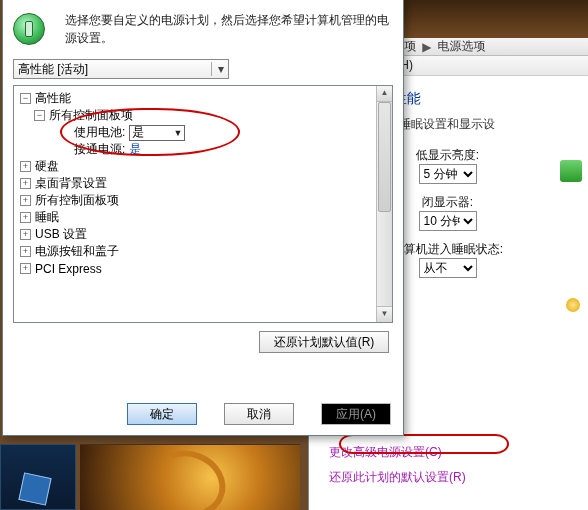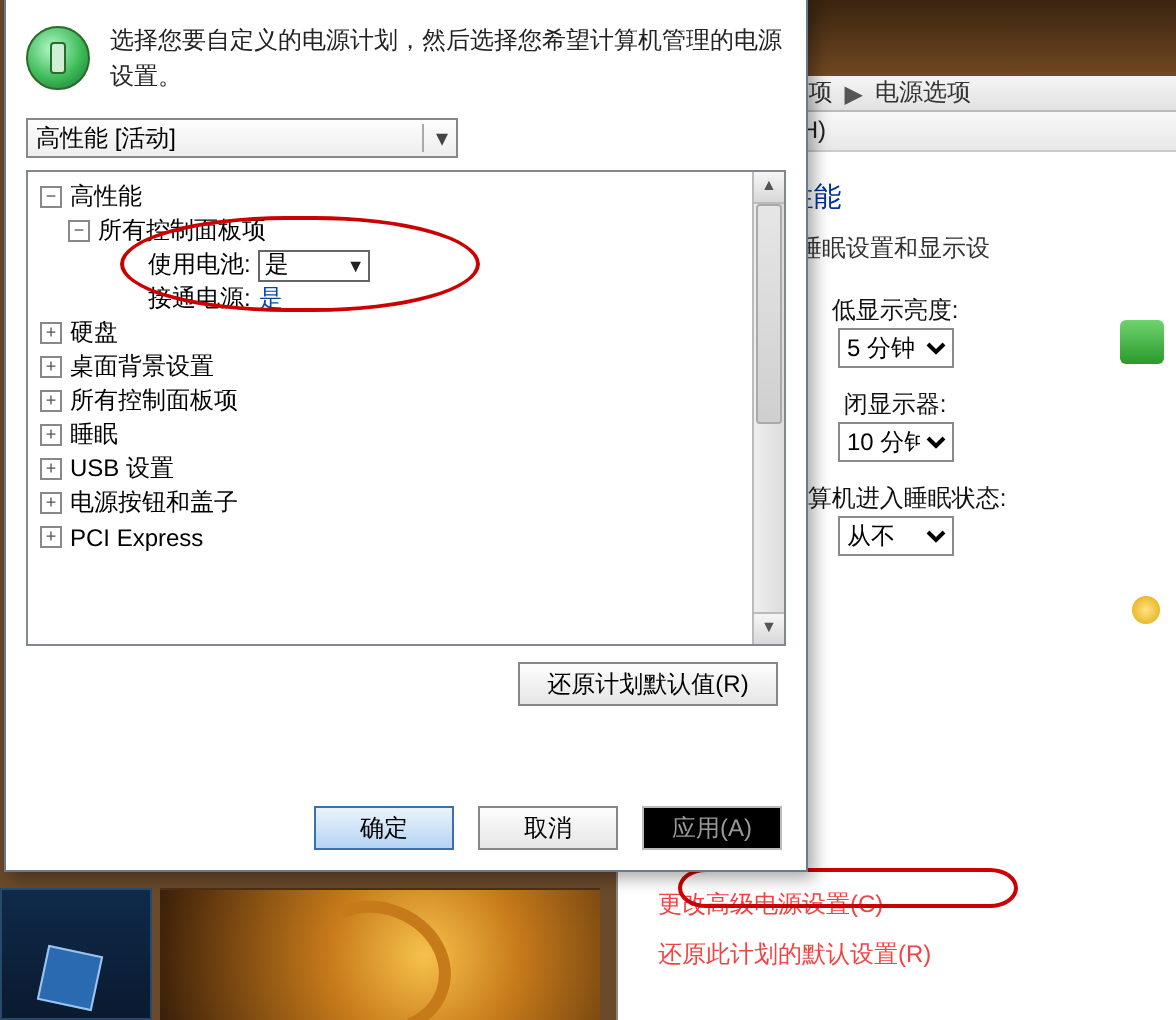--- a/index.html
+++ b/index.html
@@ -15,27 +15,27 @@
   .bg-h1 { color: #003399; font-size: 14px; font-weight: 400; margin: 4px 0 8px 0; }
   .bg-sub { color: #333; margin-bottom: 14px; }
   .bg-row { display: flex; align-items: center; justify-content: flex-start; margin: 10px 0; flex-direction: column; }
   .bg-row .lbl { flex: 1; color: #111; }
   .bg-row .val { width: 58px; }
   .bg-row select { width: 58px; font-size: 12px; border: 1px solid #8a8a8a; background: #fff; height: 20px; }
   .bg-dim-row { display: flex; align-items: center; margin-top: 18px; }
   .bg-dim-row .lbl { flex: 1; }
   .bg-dim-row .sun { width: 14px; height: 14px; border-radius: 50%; background: radial-gradient(#ffe38a, #e0a800); margin-left: 8px; }
   .bg-links { position: absolute; bottom: 16px; left: 20px; right: 8px; }
-  .bg-links a { display: block; color: #ef4444; text-decoration: none; margin: 8px 0; }
+  .bg-links a { display: block; color: #a21caf; text-decoration: none; margin: 8px 0; }
   .bg-green-btn { position: absolute; right: 6px; top: 160px; width: 22px; height: 22px; background: linear-gradient(#6fd36f, #2a9a2a); border-radius: 3px; }
   .annot2 { position: absolute; bottom: 40px; left: 10px; width: 170px; height: 20px; border: 2px solid #c00; border-radius: 14px / 10px; pointer-events: none; }
   
   
   .dialog { position: absolute; left: 2px; top: -4px; width: 402px; height: 440px; background: #fff; border: 1px solid #6a7a8a; box-shadow: 3px 3px 8px rgba(0,0,0,0.35); padding: 10px 0 0 0; }
-  .dlg-head { display: flex; gap: 10px; padding: 4px 10px 8px 10px; }
+  .dlg-head { display: flex; gap: 20px; padding: 4px 10px 8px 10px; }
   .dlg-icon { width: 32px; height: 32px; background: radial-gradient(circle at 40% 35%, #b5f7c9 0%, #3fbc5a 55%, #17732a 100%); border-radius: 50%; border: 1px solid #2a6a2a; position: relative; margin-top: 2px; }
   .dlg-icon::after { content: ""; position: absolute; left: 11px; top: 7px; width: 6px; height: 14px; background: #cfeed6; border: 1px solid #2a6a2a; border-radius: 2px; }
   .dlg-desc { flex: 1; color: #222; line-height: 1.5; }
   
   .plan-select-row { margin: 4px 10px 6px 10px; }
   .plan-select { width: 216px; height: 20px; border: 1px solid #888; background: linear-gradient(#fdfdfd, #eee); padding: 0 4px; display: flex; align-items: center; justify-content: space-between; }
   .plan-select .chev { border-left: 1px solid #aaa; padding-left: 6px; color: #444; }
   
   .tree-box { margin: 4px 10px 0 10px; height: 238px; border: 1px solid #828790; background: #fff; position: relative; overflow: hidden; }
   .tree { padding: 4px 0 4px 6px; color: #000; }
@@ -49,21 +49,21 @@
   .tree-scroll { position: absolute; right: 0; top: 0; bottom: 0; width: 16px; background: linear-gradient(90deg,#eee,#ddd); border-left: 1px solid #bbb; }
   .tree-scroll .btn { height: 16px; background: linear-gradient(#f6f6f6,#d8d8d8); border-bottom: 1px solid #bbb; text-align: center; font-size: 8px; color: #555; line-height: 14px; }
   .tree-scroll .btn.bot { position: absolute; bottom: 0; left: 0; right: 0; border-top: 1px solid #bbb; border-bottom: none; }
   .tree-scroll .thumb { position: absolute; top: 16px; left: 1px; right: 1px; height: 110px; background: linear-gradient(#e6e6e6,#cfcfcf); border: 1px solid #aaa; border-radius: 2px; }
   
   .annot1 { position: absolute; left: 46px; top: 22px; width: 180px; height: 48px; border: 2px solid #c00; border-radius: 90px / 26px; pointer-events: none; }
   
   .restore-row { text-align: right; margin: 8px 14px 4px 0; }
   .restore-row button { width: 130px; height: 22px; }
   
-  .dlg-buttons { position: absolute; bottom: 10px; right: 12px; display: flex; gap: 12px; }
+  .dlg-buttons { position: absolute; bottom: 10px; right: 12px; display: flex; gap: 27px; }
   .btn-win { height: 22px; min-width: 70px; border: 1px solid #888; background: linear-gradient(#fdfdfd,#e6e6e6); font-size: 12px; font-family: inherit; padding: 0 10px; }
   .btn-primary { border: 1px solid #3a6fb0; background: linear-gradient(#eaf3fb,#b6d4f3); }
   .btn-win:disabled { color: #999; border-color: #bbb; background: #000000; }
   
   
   .deco-bl { position: absolute; left: 0; bottom: 0; width: 76px; height: 66px; background: linear-gradient(#0f2a4a,#0a1a30); border: 1px solid #284a6a; }
   .deco-bl .cube { position: absolute; left: 20px; bottom: 6px; width: 28px; height: 28px; background: #2a6ab0; transform: rotate(12deg); border: 1px solid #9cc4ee; }
   .deco-art { position: absolute; left: 80px; bottom: 0; width: 220px; height: 66px; background: radial-gradient(circle at 60% 50%, #f6c24a 0%, #c77a1a 35%, #3a1f0a 100%); border-top: 1px solid #4a2f14; }
   .deco-art::after { content: ""; position: absolute; left: 70px; top: 6px; width: 64px; height: 54px; border: 6px solid #c77a1a; border-radius: 50%; border-left-color: transparent; border-bottom-color: transparent; transform: rotate(20deg); }
 </style>

